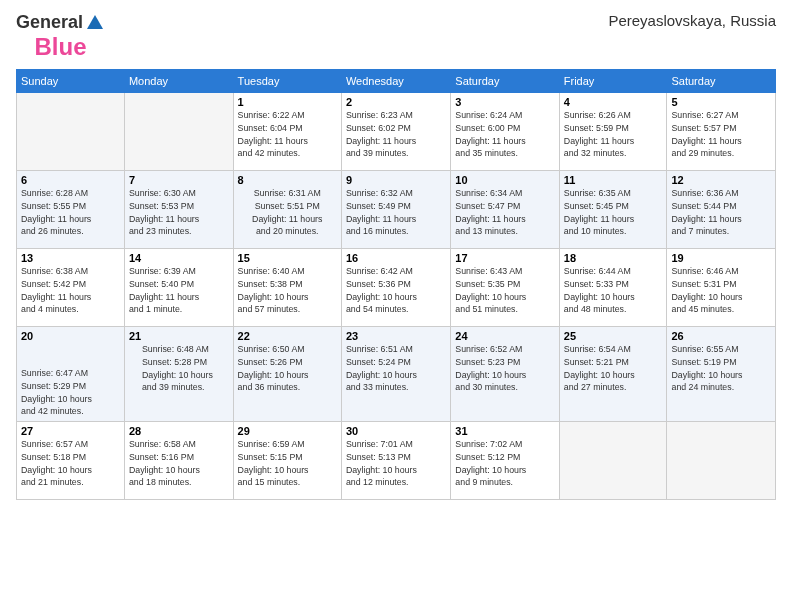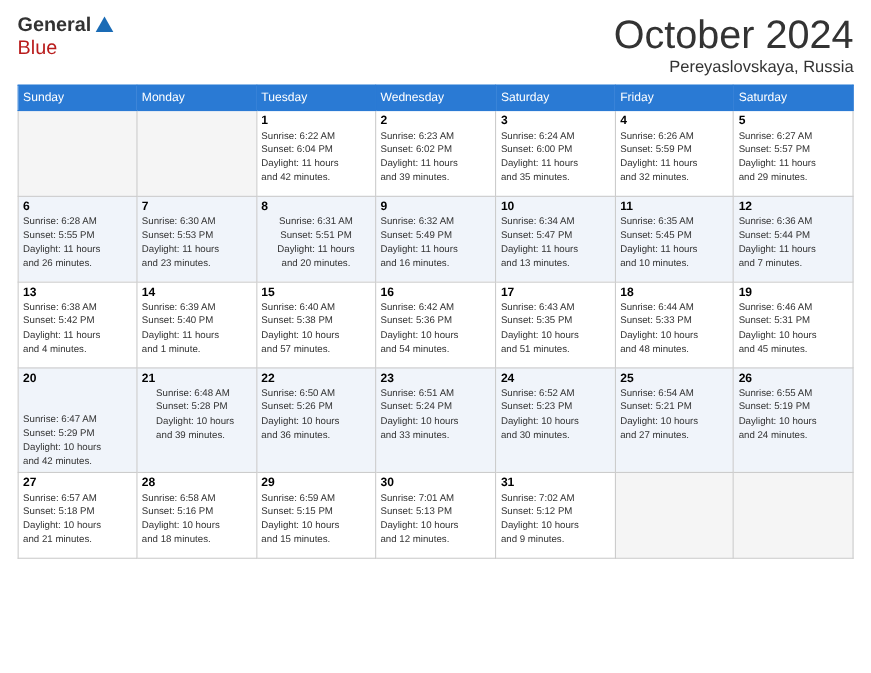--- a/index.html
+++ b/index.html
@@ -18,35 +18,35 @@
     }
     .header {
       display: flex;
       justify-content: space-between;
       align-items: flex-start;
       margin-bottom: 8px;
     }
     .logo {
       display: flex;
       flex-direction: column;
-      align-items: flex-start;
+      align-items: center;
     }
     .logo-text {
       display: flex;
       align-items: center;
     }
     .logo-general {
       font-size: 18px;
       font-weight: bold;
       color: #333;
     }
     .logo-blue {
-      font-size: 18px;
-      font-weight: normal;
-      color: #b91c1c;
+      font-size: 24px;
+      font-weight: bold;
+      color: #ec4899;
     }
     .logo-icon {
       width: 20px;
       height: 20px;
       margin-left: 2px;
     }
     .title-section {
       text-align: right;
     }
     .month-title {
@@ -107,21 +107,20 @@
     <div class="logo">
       <div class="logo-text">
         <span class="logo-general">General</span>
         <svg class="logo-icon" viewBox="0 0 20 20">
           <polygon points="10,2 18,16 2,16" fill="#1a6bb5"></polygon>
         </svg>
       </div>
       <span class="logo-blue">Blue</span>
     </div>
     <div class="title-section">
-      <div class="month-title">October 2024</div>
       <div class="location">Pereyaslovskaya, Russia</div>
     </div>
   </div>
 
   <table class="calendar">
     <thead>
       <tr>
         <th>Sunday</th>
         <th>Monday</th>
         <th>Tuesday</th>

